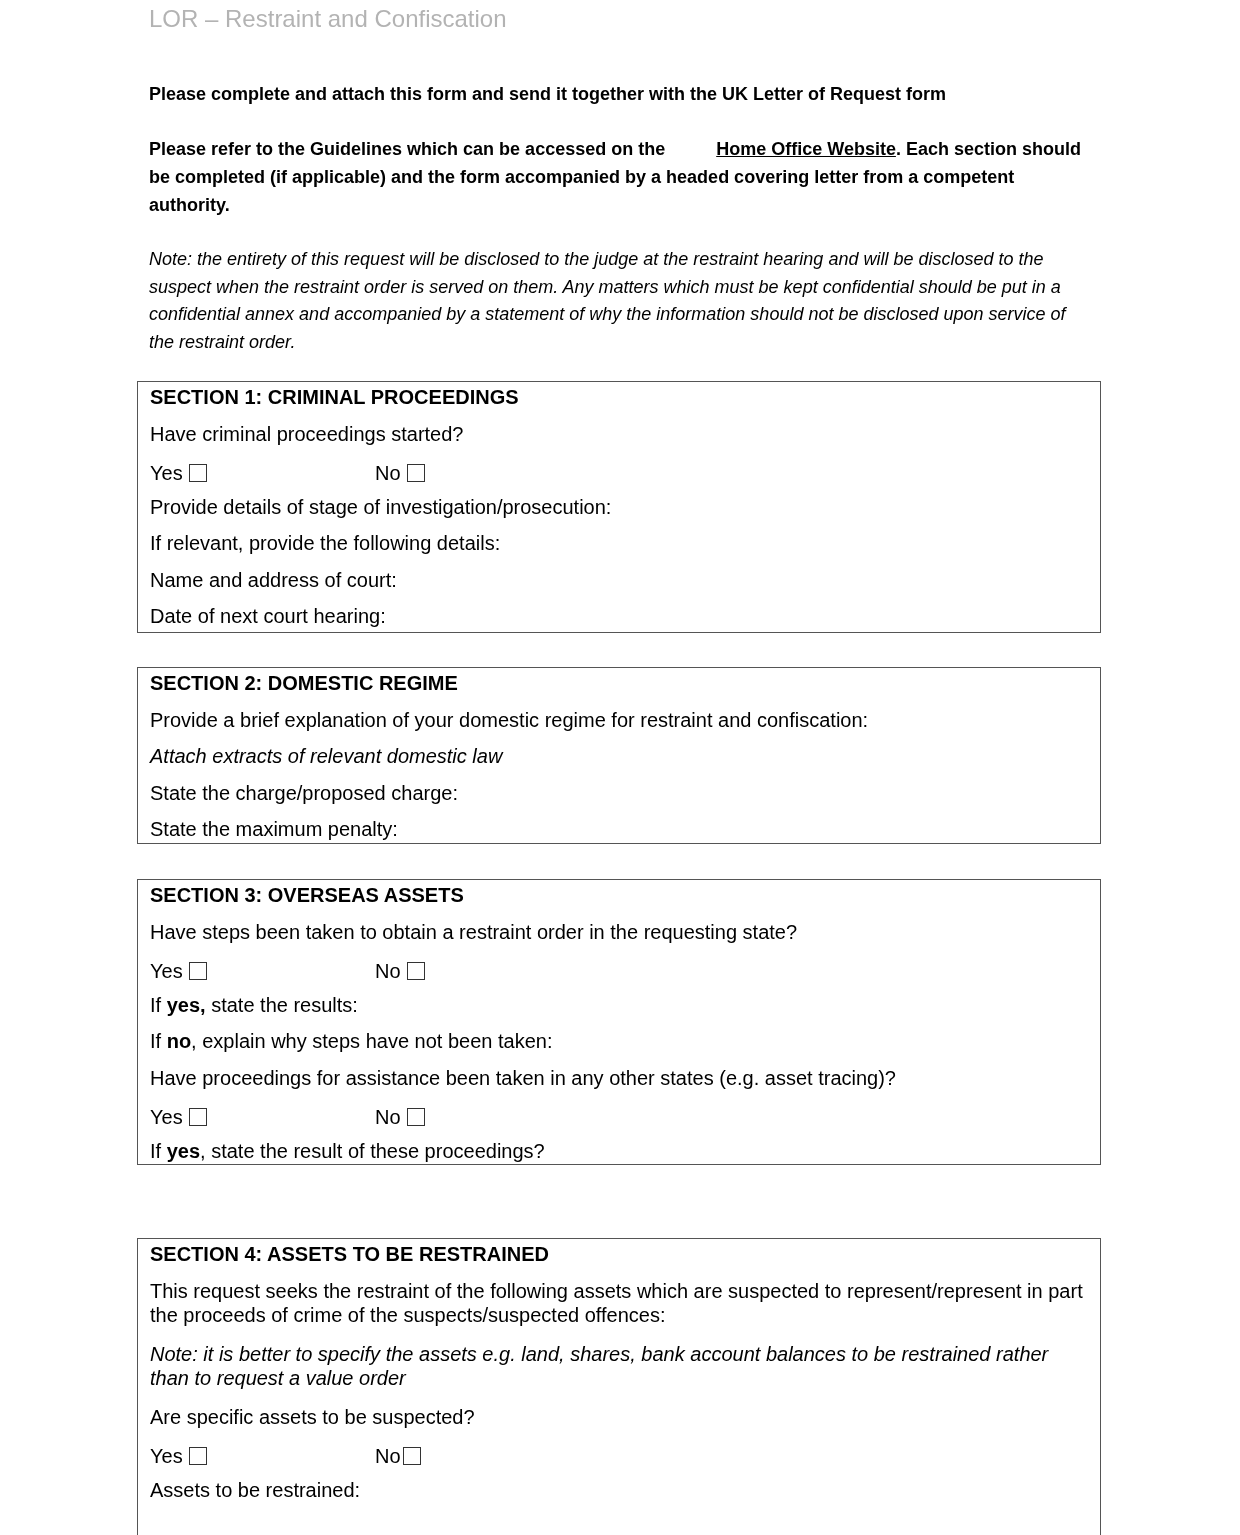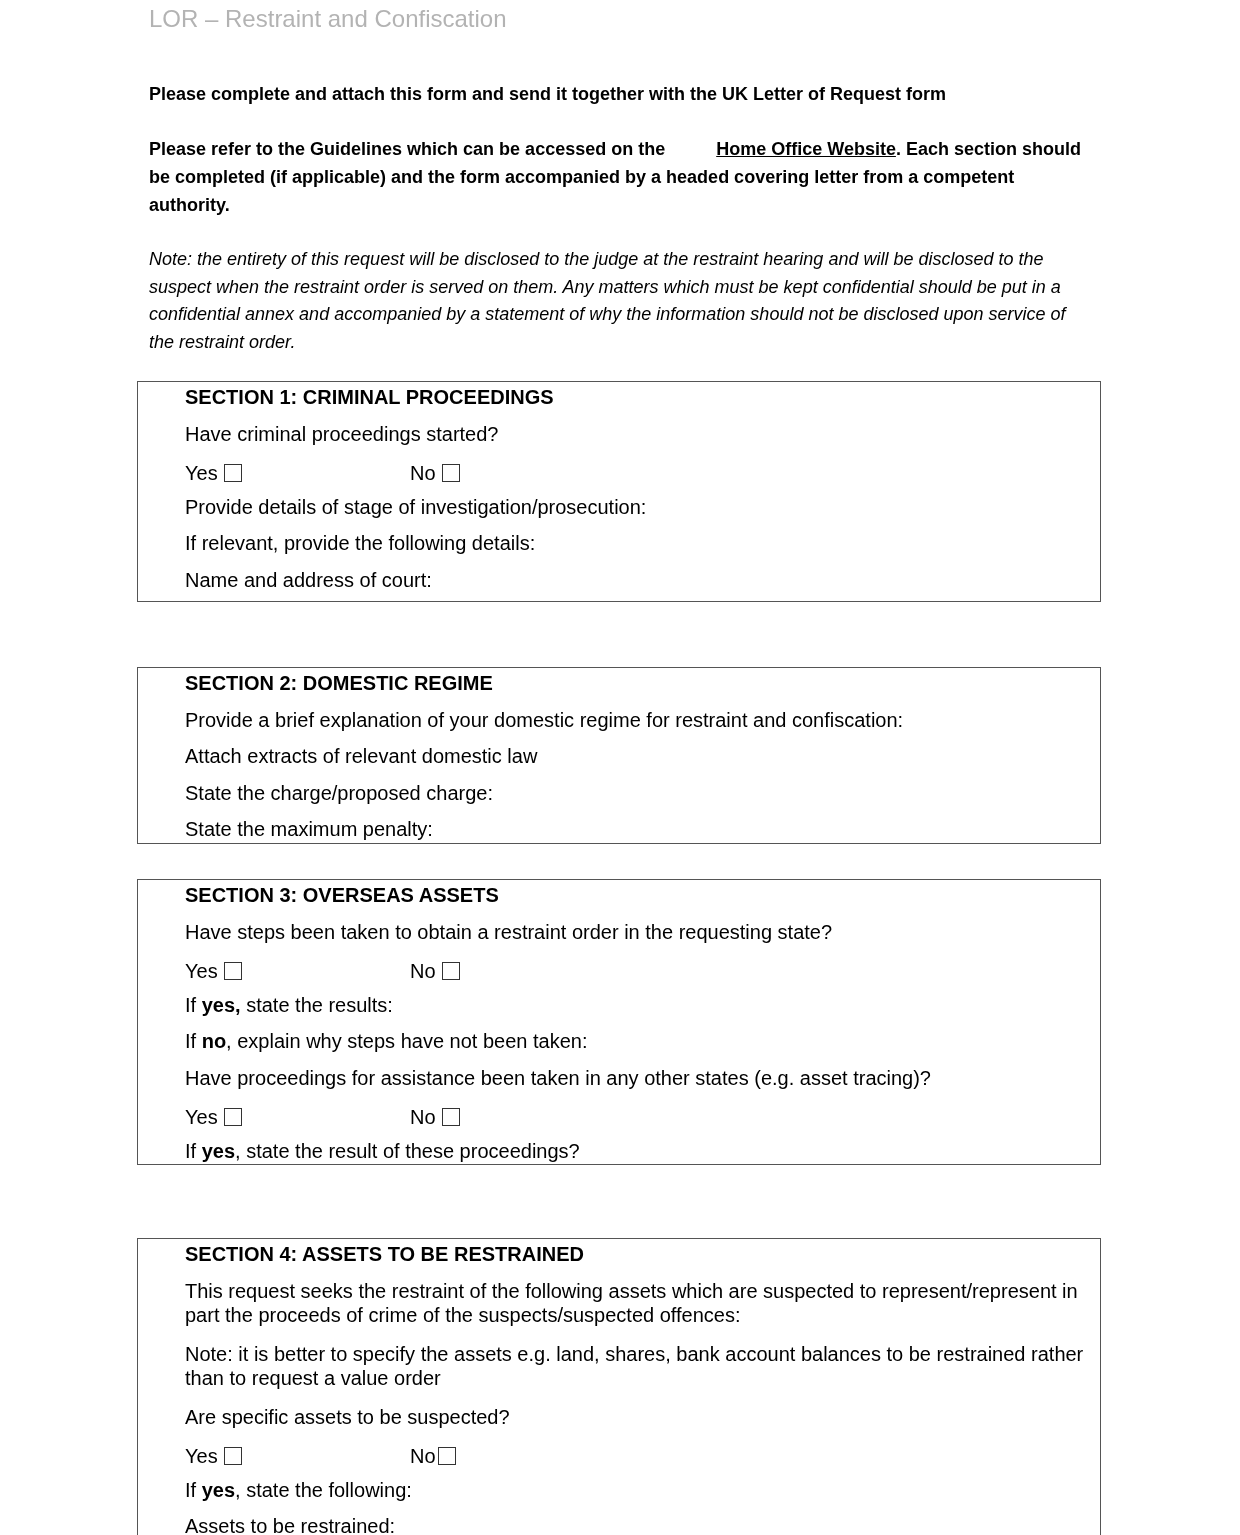--- a/index.html
+++ b/index.html
@@ -5,24 +5,24 @@
   html, body { margin:0; padding:0; background:#ffffff; }
   body { width:1240px; height:1535px; position:relative; overflow:hidden;
          font-family:"Liberation Sans", sans-serif; color:#000; }
   .header { position:absolute; left:149px; top:5px; font-size:24px; color:#b3b3b3; }
   .intro { position:absolute; left:149px; width:940px; font-size:18px; line-height:28px; }
   .bold { font-weight:bold; }
   .ital { font-style:italic; line-height:27.5px; }
   .link { text-decoration:underline;padding-left:46px; }
   .section { position:absolute; left:137px; width:964px; border:1.5px solid #555; box-sizing:border-box;
              padding:0 12px; font-size:20px; }
-  .row { height:36.5px; line-height:30px; white-space:nowrap;margin-left:35px; }
+  .row { height:36.5px; line-height:30px; white-space:nowrap; }
   .row.multi { height:auto; white-space:normal; line-height:24px; padding-top:3px; padding-bottom:12px; }
   .row.title { font-weight:bold; }
-  .row.it { }
+  .row.it { font-style:italic; }
   .yn { display:flex; }
   .opt { display:inline-flex; align-items:center; }
   .opt.yes { width:225px; }
   .cb { display:inline-block; width:18px; height:18px; border:1.5px solid #333; margin-left:6px; box-sizing:border-box; }
 </style>
 </head>
 <body>
 
 <div class="header">LOR – Restraint and Confiscation</div>
 
@@ -41,20 +41,21 @@
         <span class="cb"></span>
       </span>
     <span class="opt">
         <span>No</span>
         <span class="cb"></span>
       </span>
   </div>
   <div class="row">Provide details of stage of investigation/prosecution:</div>
   <div class="row">If relevant, provide the following details:</div>
   <div class="row">Name and address of court:</div>
+  <div class="row" style="height:31px">Date of next court hearing:</div>
 </div>
 
 <div class="section" style="top:667px">
   <div class="row title">SECTION 2: DOMESTIC REGIME</div>
   <div class="row">Provide a brief explanation of your domestic regime for restraint and confiscation:</div>
   <div class="row it">Attach extracts of relevant domestic law</div>
   <div class="row">State the charge/proposed charge:</div>
   <div class="row" style="height:29px">State the maximum penalty:</div>
 </div>
 
@@ -95,15 +96,14 @@
   <div class="row yn">
     <span class="opt yes">
         <span>Yes</span>
         <span class="cb"></span>
       </span>
     <span class="opt">
         <span>No</span>
         <span class="cb" style="margin-left:2px"></span>
       </span>
   </div>
-  <div class="row"><span>If </span><b>yes</b><span>, state the following:</span></div>
   <div class="row">Assets to be restrained:</div>
 </div>
 
 </body></html>

